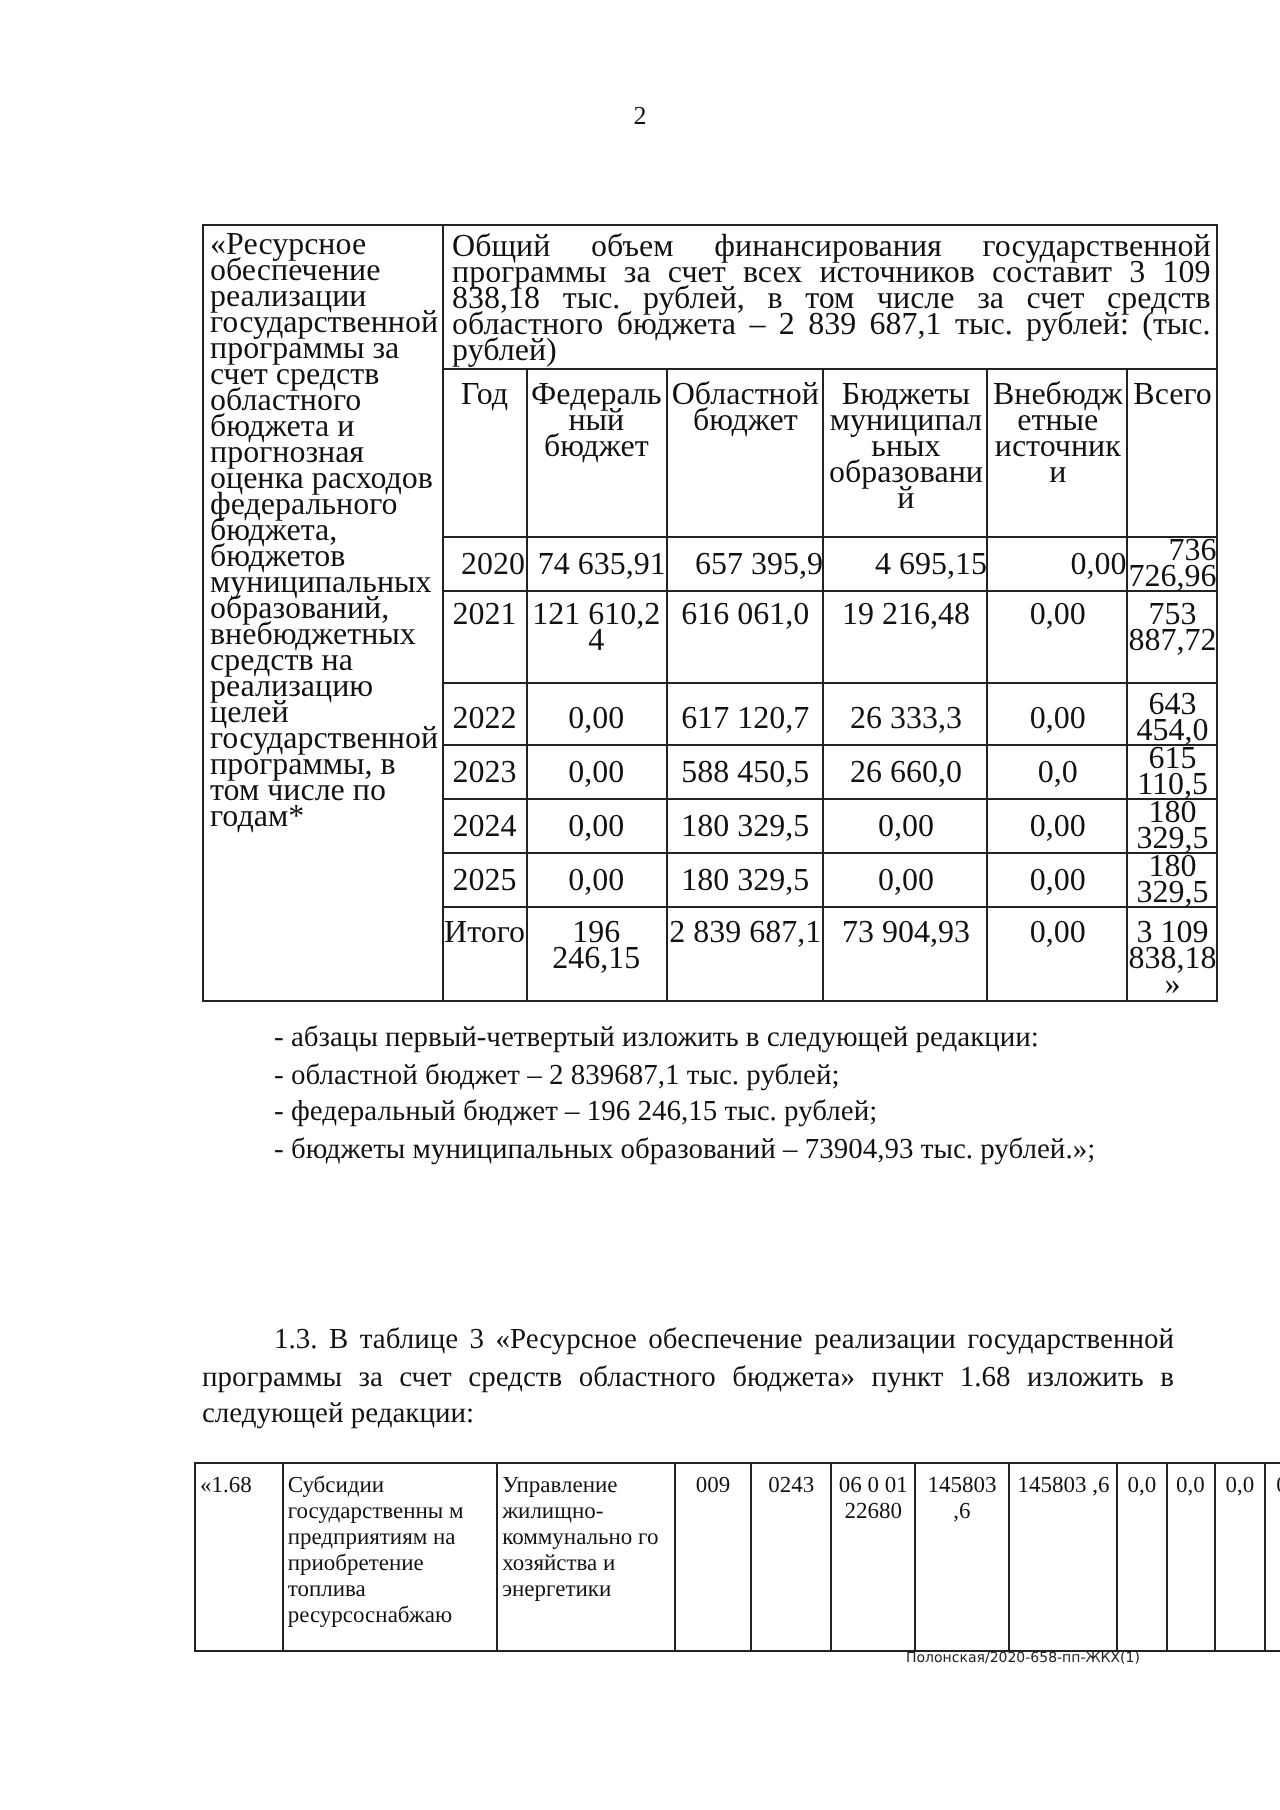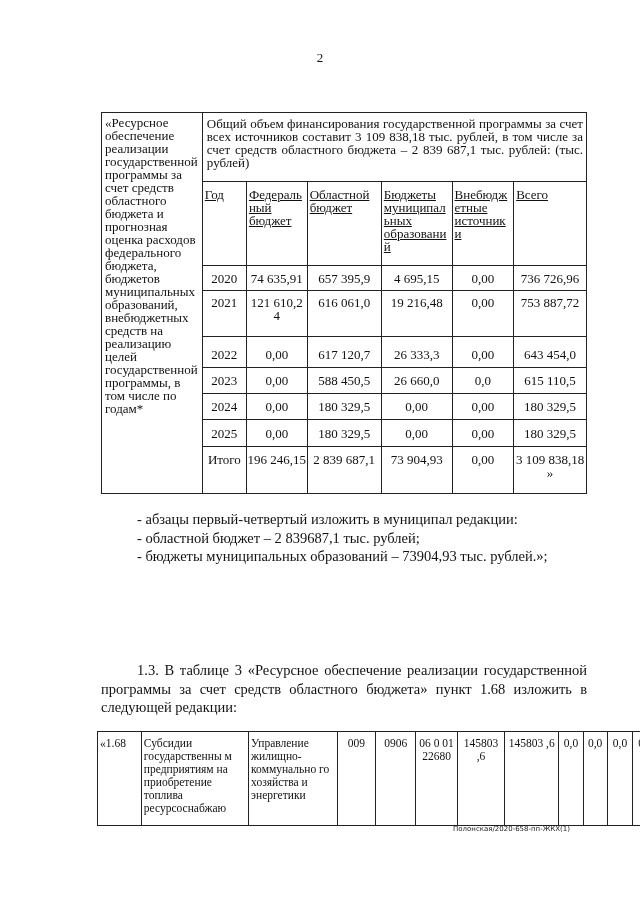--- a/index.html
+++ b/index.html
@@ -4,26 +4,26 @@
 <style>
   html, body { margin: 0; padding: 0; background: #ffffff; }
   body { width: 640px; height: 905px; position: relative; overflow: hidden;
          font-family: "Liberation Serif", "DejaVu Serif", serif; color: #111; }
   .page-num { position: absolute; top: 50px; left: 0; width: 640px; text-align: center; font-size: 13px; }
 
   table { border-collapse: collapse; position: absolute; }
   td { border: 1.2px solid #222; vertical-align: top; padding: 0; }
 
   
-  #t1 { left: 101px; top: 112px; width: 486px; font-size: 13px; line-height: 13px; }
+  #t1 { left: 101px; top: 112px; width: 486px; font-size: 16px; line-height: 13px; }
   #t1 .label-cell { width: 95px; padding: 3px 2px 2px 3px; }
   #t1 .summary-cell { padding: 4px 3px 2px 4px; text-align: justify; height: 62px; }
-  #t1 .hdr { text-align: left; padding: 6px 2px 0 2px; height: 77px; text-decoration: underline; }
+  #t1 .hdr { text-align: center; padding: 6px 2px 0 2px; height: 77px; }
   #t1 .c { text-align: center; vertical-align: middle; }
-  #t1 tr.r2020 td.c { height: 24px; }
+  #t1 tr.r2020 td.c { height: 24px; text-align: right; }
   #t1 tr.r2021 td.c { height: 40px; vertical-align: top; padding-top: 5px; }
   #t1 tr.r2022 td.c { height: 26px; padding-top: 4px; }
   #t1 tr.r2023 td.c { height: 25px; }
   #t1 tr.r2024 td.c { height: 25px; }
   #t1 tr.r2025 td.c { height: 26px; }
   #t1 tr.rtotal td.c { height: 40px; vertical-align: top; padding-top: 6px; }
 
   .para { position: absolute; left: 101px; width: 486px; font-size: 14.5px; line-height: 18.5px; text-align: justify; }
   .para p { margin: 0; }
   .ind { text-indent: 36px; }
@@ -116,22 +116,23 @@
     <td class="c">196 246,15</td>
     <td class="c">2 839 687,1</td>
     <td class="c">73 904,93</td>
     <td class="c">0,00</td>
     <td class="c">3 109 838,18 »</td>
   </tr>
 </tbody>
   </table>
 
 <div class="para" style="top:510px;">
-  <p class="ind">- абзацы первый-четвертый изложить в муниципал редакции:</p>
+  <p class="ind">- абзацы первый-четвертый изложить в следующей редакции:</p>
   <p class="ind">- областной бюджет – 2 839687,1 тыс. рублей;</p>
+  <p class="ind">- федеральный бюджет – 196 246,15 тыс. рублей;</p>
   <p class="ind">- бюджеты муниципальных образований – 73904,93 тыс. рублей.»;</p>
 </div>
 
 <div class="para" style="top:661px;">
   <p class="ind">1.3. В таблице 3 «Ресурсное обеспечение реализации государственной программы за счет средств областного бюджета» пункт 1.68 изложить в следующей редакции:</p>
 </div>
 
 <table id="t2">
   <colgroup>
     <col style="width:38px">
@@ -147,21 +148,21 @@
       <col style="width:22px">
       <col style="width:22px">
       <col style="width:22px">
   </colgroup>
   <tbody>
       <tr>
     <td>«1.68</td>
     <td>Субсидии государственны м предприятиям на приобретение топлива ресурсоснабжаю</td>
     <td>Управление жилищно-коммунально го хозяйства и энергетики</td>
     <td class="num">009</td>
-    <td class="num">0906</td>
+    <td class="num">0243</td>
     <td class="num">06 0 01 22680</td>
     <td class="num">145803 ,6</td>
     <td class="num">145803 ,6</td>
     <td class="num">0,0</td>
     <td class="num">0,0</td>
     <td class="num">0,0</td>
     <td class="num">0,0</td>
     <td class="num">0,0 »</td>
   </tr>
 </tbody>

